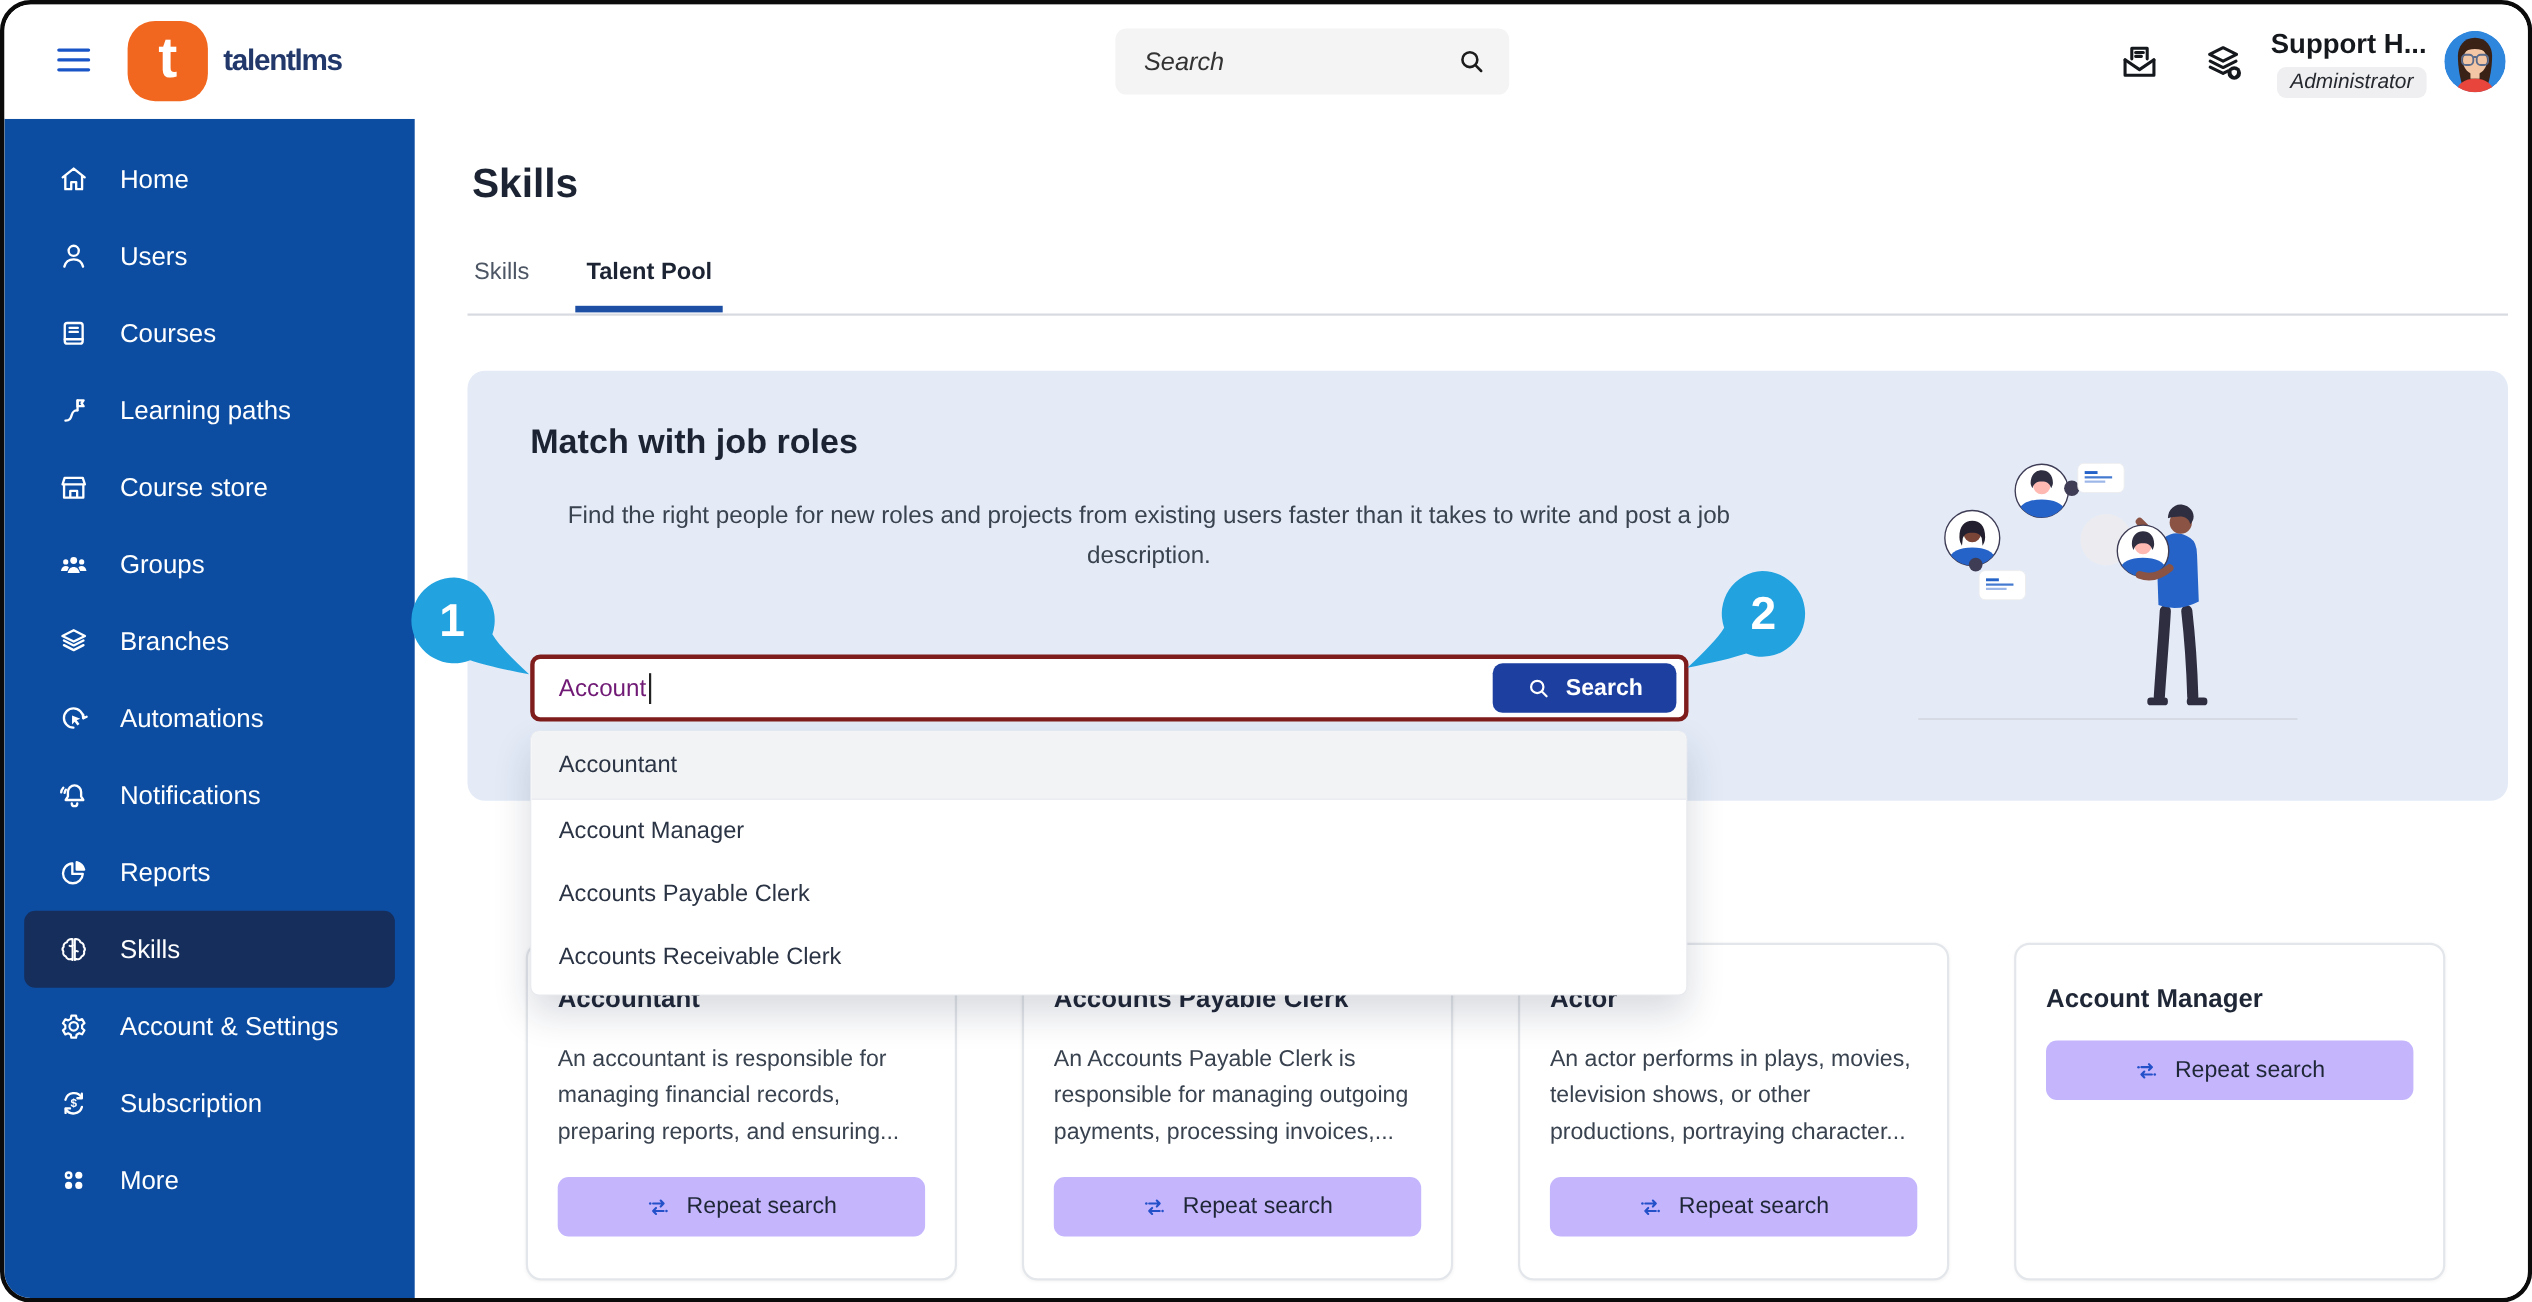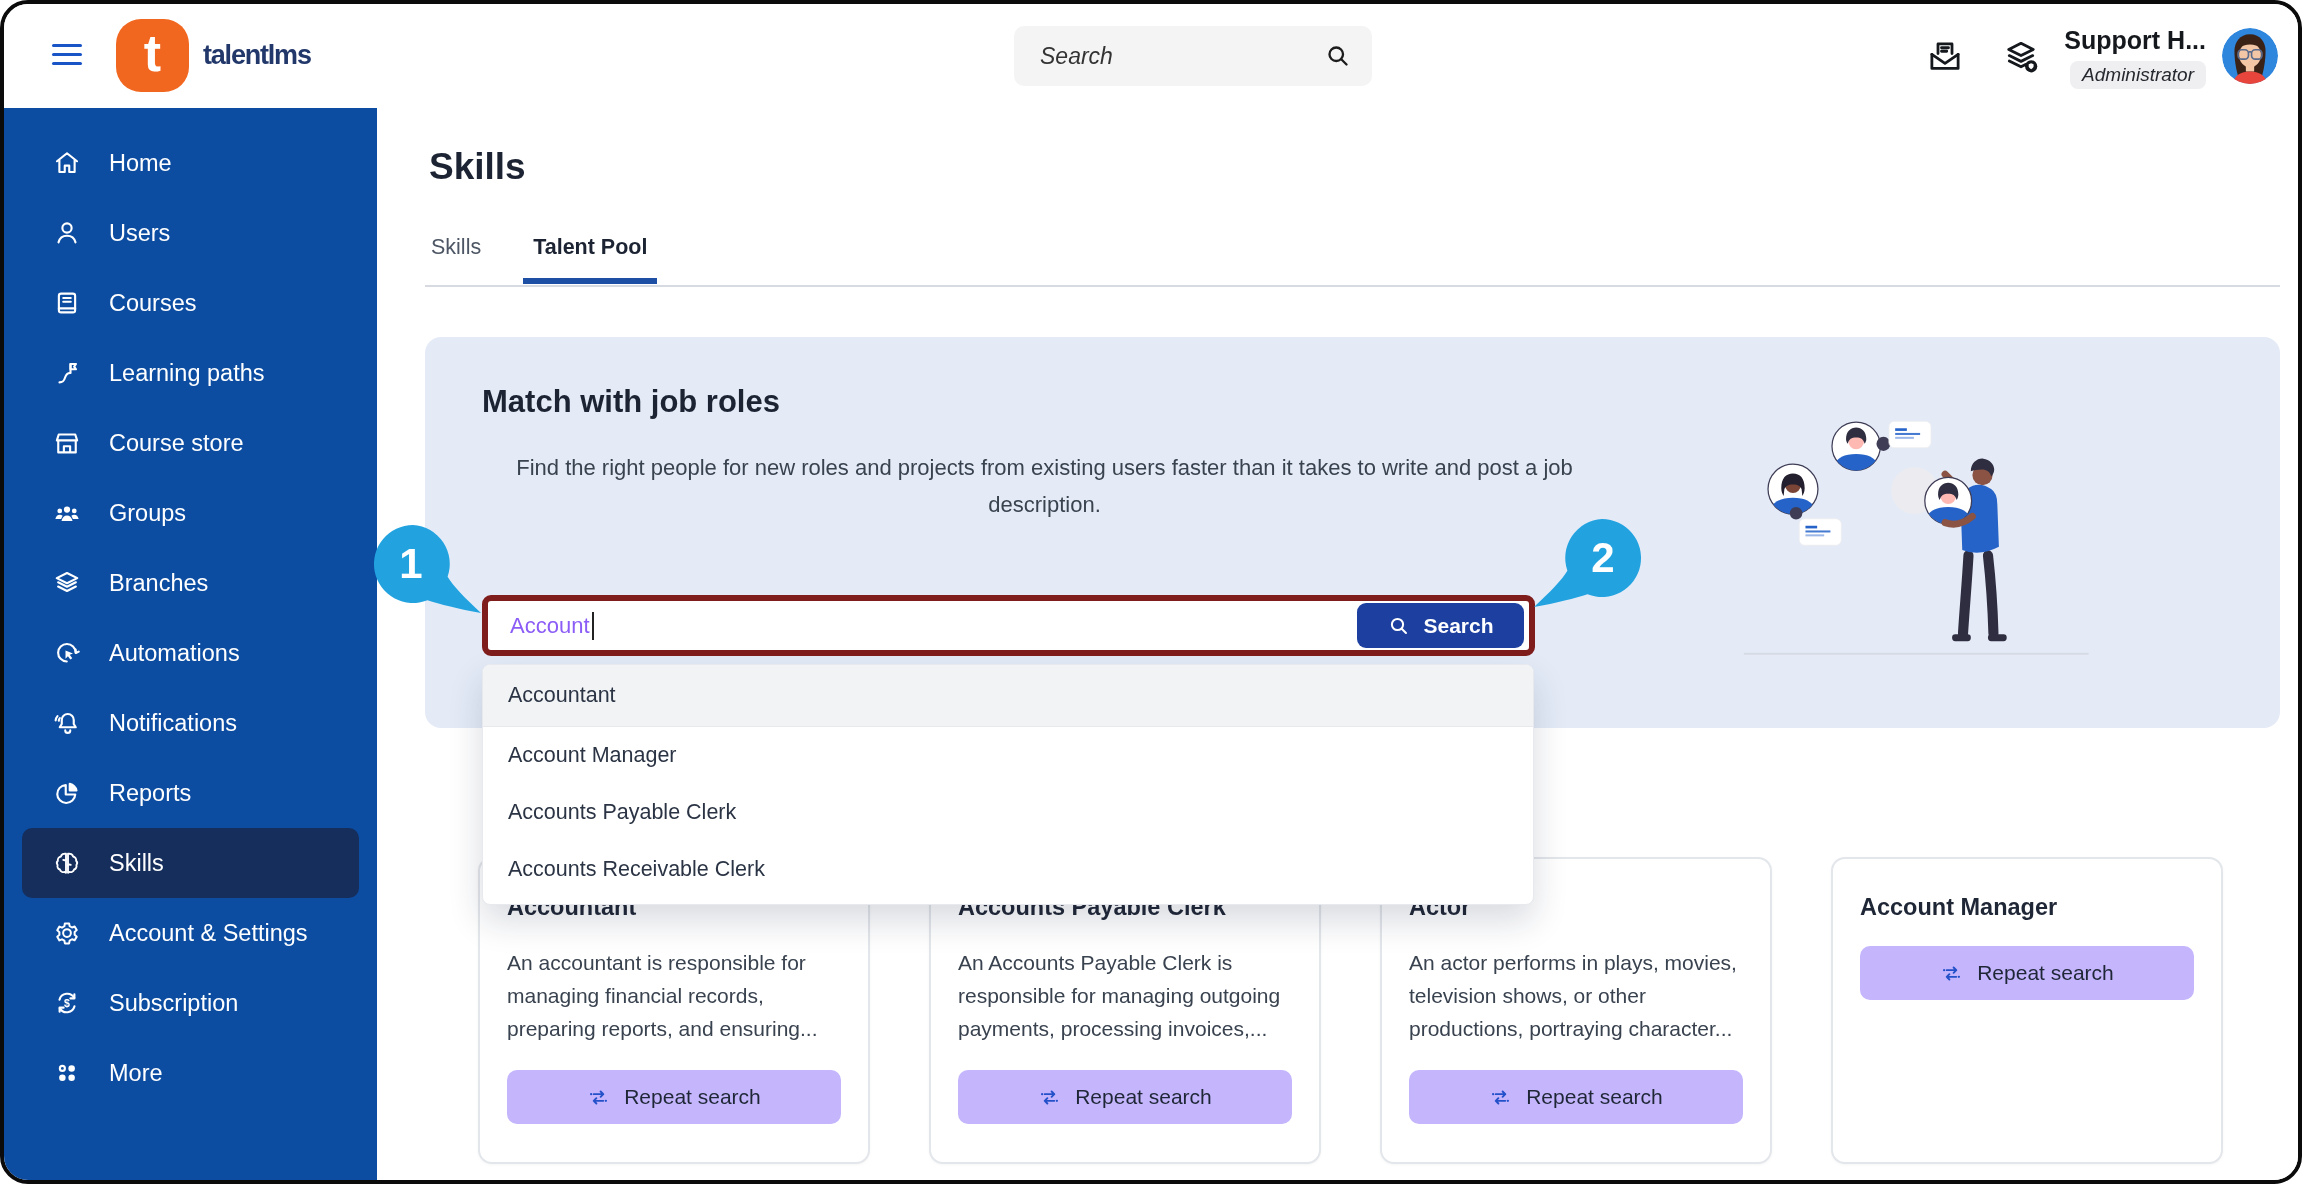--- a/index.html
+++ b/index.html
@@ -42,22 +42,22 @@
   .tabs{position:absolute;left:52px;top:127px;display:flex;gap:48px;z-index:2;}
   .tab{font-size:21.5px;color:#4d5664;padding:0 2px 24px;position:relative;cursor:pointer;}
   .tab.active{color:#1c2433;font-weight:700;text-align:right;}
   .tab.active::after{content:"";position:absolute;left:-8px;right:-8px;bottom:0;height:6px;background:#1d4fa5;}
   .tabs-line{position:absolute;left:48px;top:177px;width:1855px;height:2px;background:#d7dae0;}
   
   .panel{position:absolute;left:48px;top:229px;width:1855px;height:391px;background:#e4ebf7;border-radius:16px;}
   .panel-title{position:absolute;left:57px;top:47px;margin:0;font-size:31px;font-weight:700;color:#1c2433;}
   .panel-desc{position:absolute;left:57px;top:112px;margin:0;width:1125px;font-size:22px;line-height:37px;color:#39424f;text-align:center;}
   .search-row{position:absolute;left:57px;top:258px;width:1053px;height:61px;}
-  .job-input{width:100%;height:100%;background:#fff;border:6px solid #7f1d1d;border-radius:9px;
-    display:flex;align-items:center;padding-left:22px;font-size:22px;color:#8b5cf6;cursor:text;}
+  .job-input{width:100%;height:100%;background:#fff;border:4px solid #7f1d1d;border-radius:9px;
+    display:flex;align-items:center;padding-left:22px;font-size:22px;color:#701a75;cursor:text;}
   .caret{width:2px;height:28px;background:#222;margin-left:2px;}
   .search-btn{position:absolute;right:11px;top:8px;height:45px;width:167px;background:#1d3fa0;border:none;
     border-radius:9px;color:#fff;font-size:21px;font-weight:600;display:flex;align-items:center;
     justify-content:center;gap:12px;cursor:pointer;font-family:inherit;}
   .illustration{position:absolute;right:168px;top:34px;width:390px;height:322px;}
   
   .callout{position:absolute;z-index:50;width:112px;height:92px;pointer-events:none;}
   .callout.c1{left:-4px;top:416px;}
   .callout.c2{left:1153px;top:410px;}
   .callout text{font-family:"Liberation Sans","DejaVu Sans",sans-serif;font-weight:700;}

